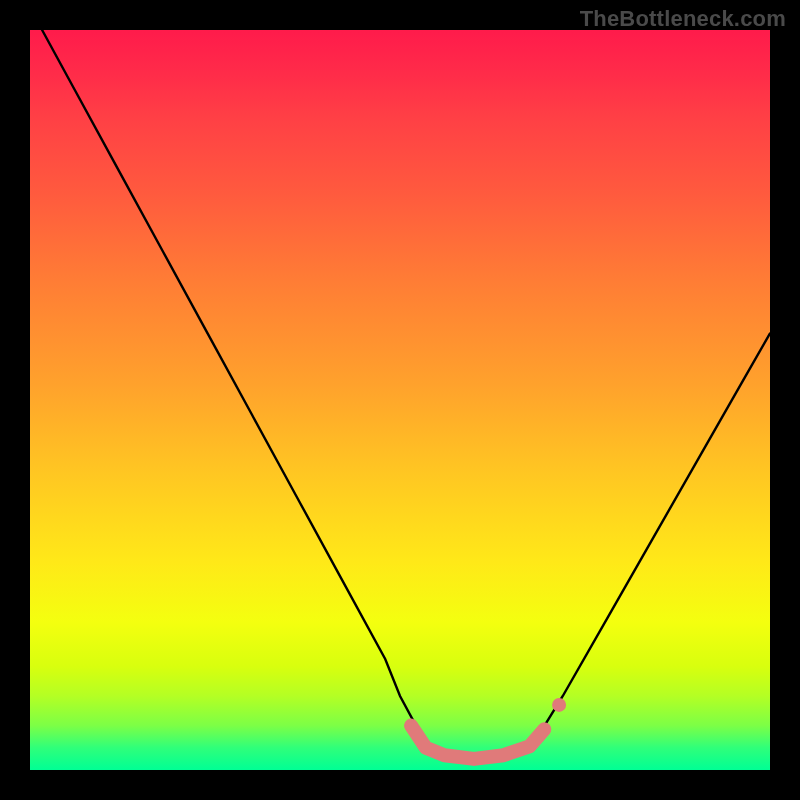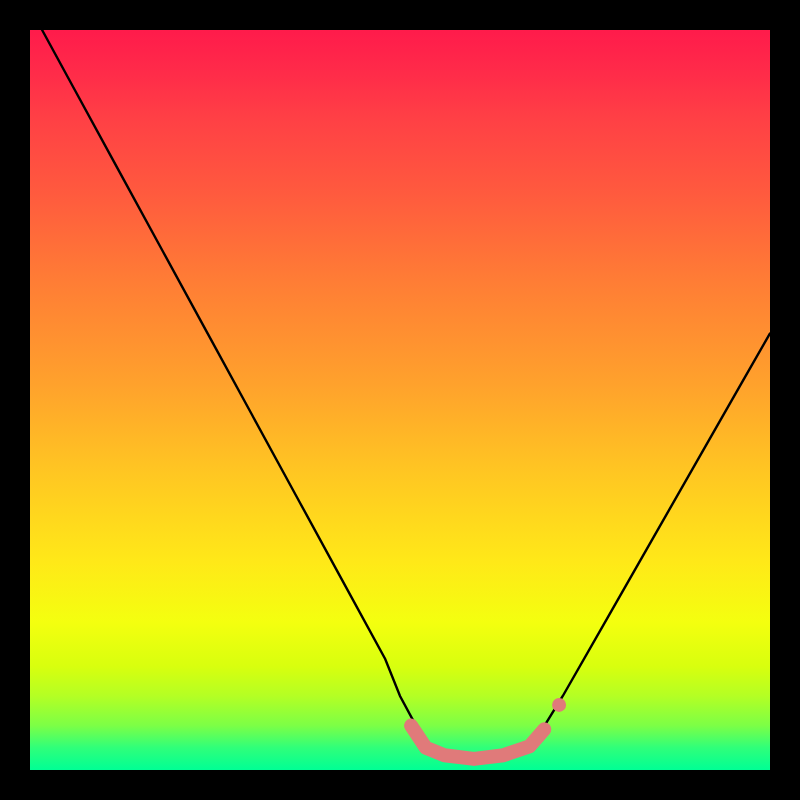--- a/index.html
+++ b/index.html
@@ -59,20 +59,21 @@
     width: 740px;
     height: 740px;
     overflow: visible;
   }
 </style>
 </head>
 <body>
 
 <div class="frame">
 
+  <div class="watermark">TheBottleneck.com</div>
 
   <div class="plot-area">
     <svg class="curve" viewBox="0 0 740 740">
       <path id="main-curve" fill="none" stroke="#000000" stroke-width="2.4" stroke-linecap="round" d="M0.0 -22.2 L44.4 59.2 L88.8 140.6 L133.2 222.0 L177.6 303.4 L222.0 384.8 L266.4 466.2 L310.8 547.6 L355.2 629.0 L370.0 666.0 L395.9 714.1 L407.0 721.5 L429.2 725.2 L458.8 725.2 L488.4 721.5 L503.2 714.1 L532.8 666.0 L577.2 588.3 L621.6 510.6 L666.0 432.9 L710.4 355.2 L740.0 303.4"></path>
       <path id="highlight-seg" fill="none" stroke="#e07a7a" stroke-width="14" stroke-linecap="round" stroke-linejoin="round" d="M381.1 695.6 L395.9 717.8 L414.4 725.2 L444.0 728.9 L473.6 725.2 L499.5 716.3 L514.3 699.3"></path>
       <circle id="highlight-dot" r="7" fill="#e07a7a" cx="529.1" cy="674.9"></circle>
     </svg>
   </div>
 
 </div>

